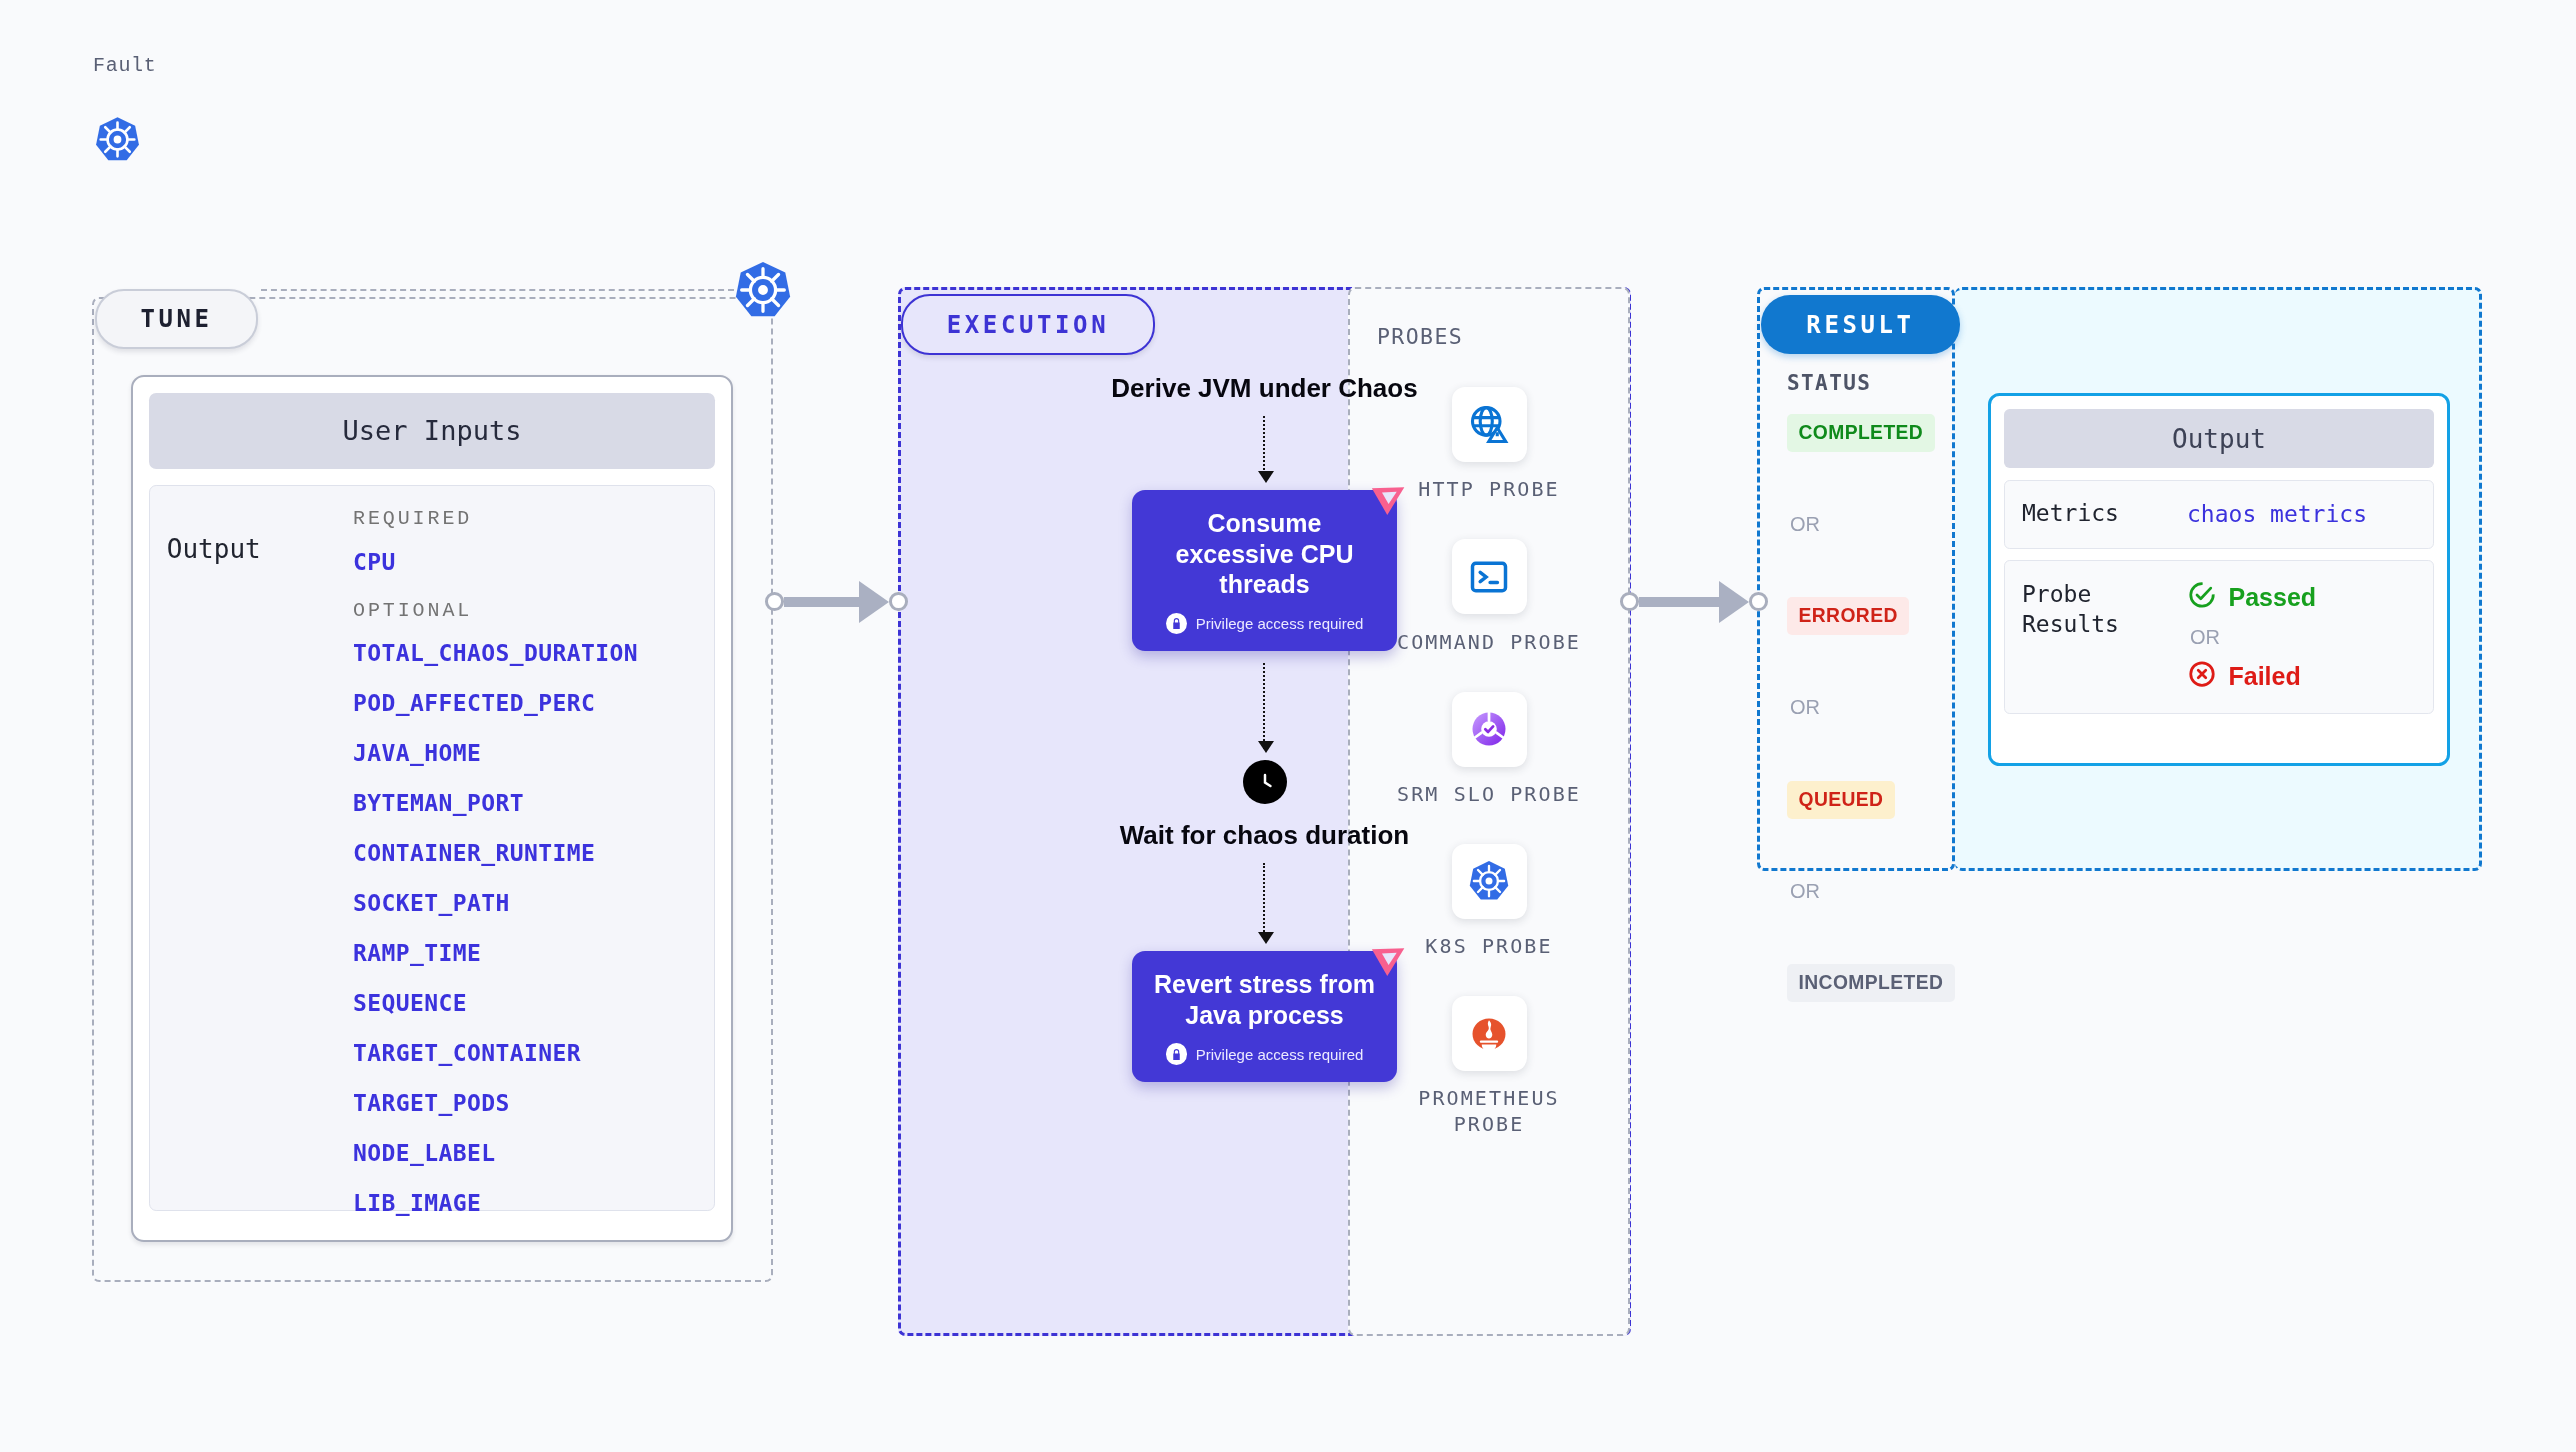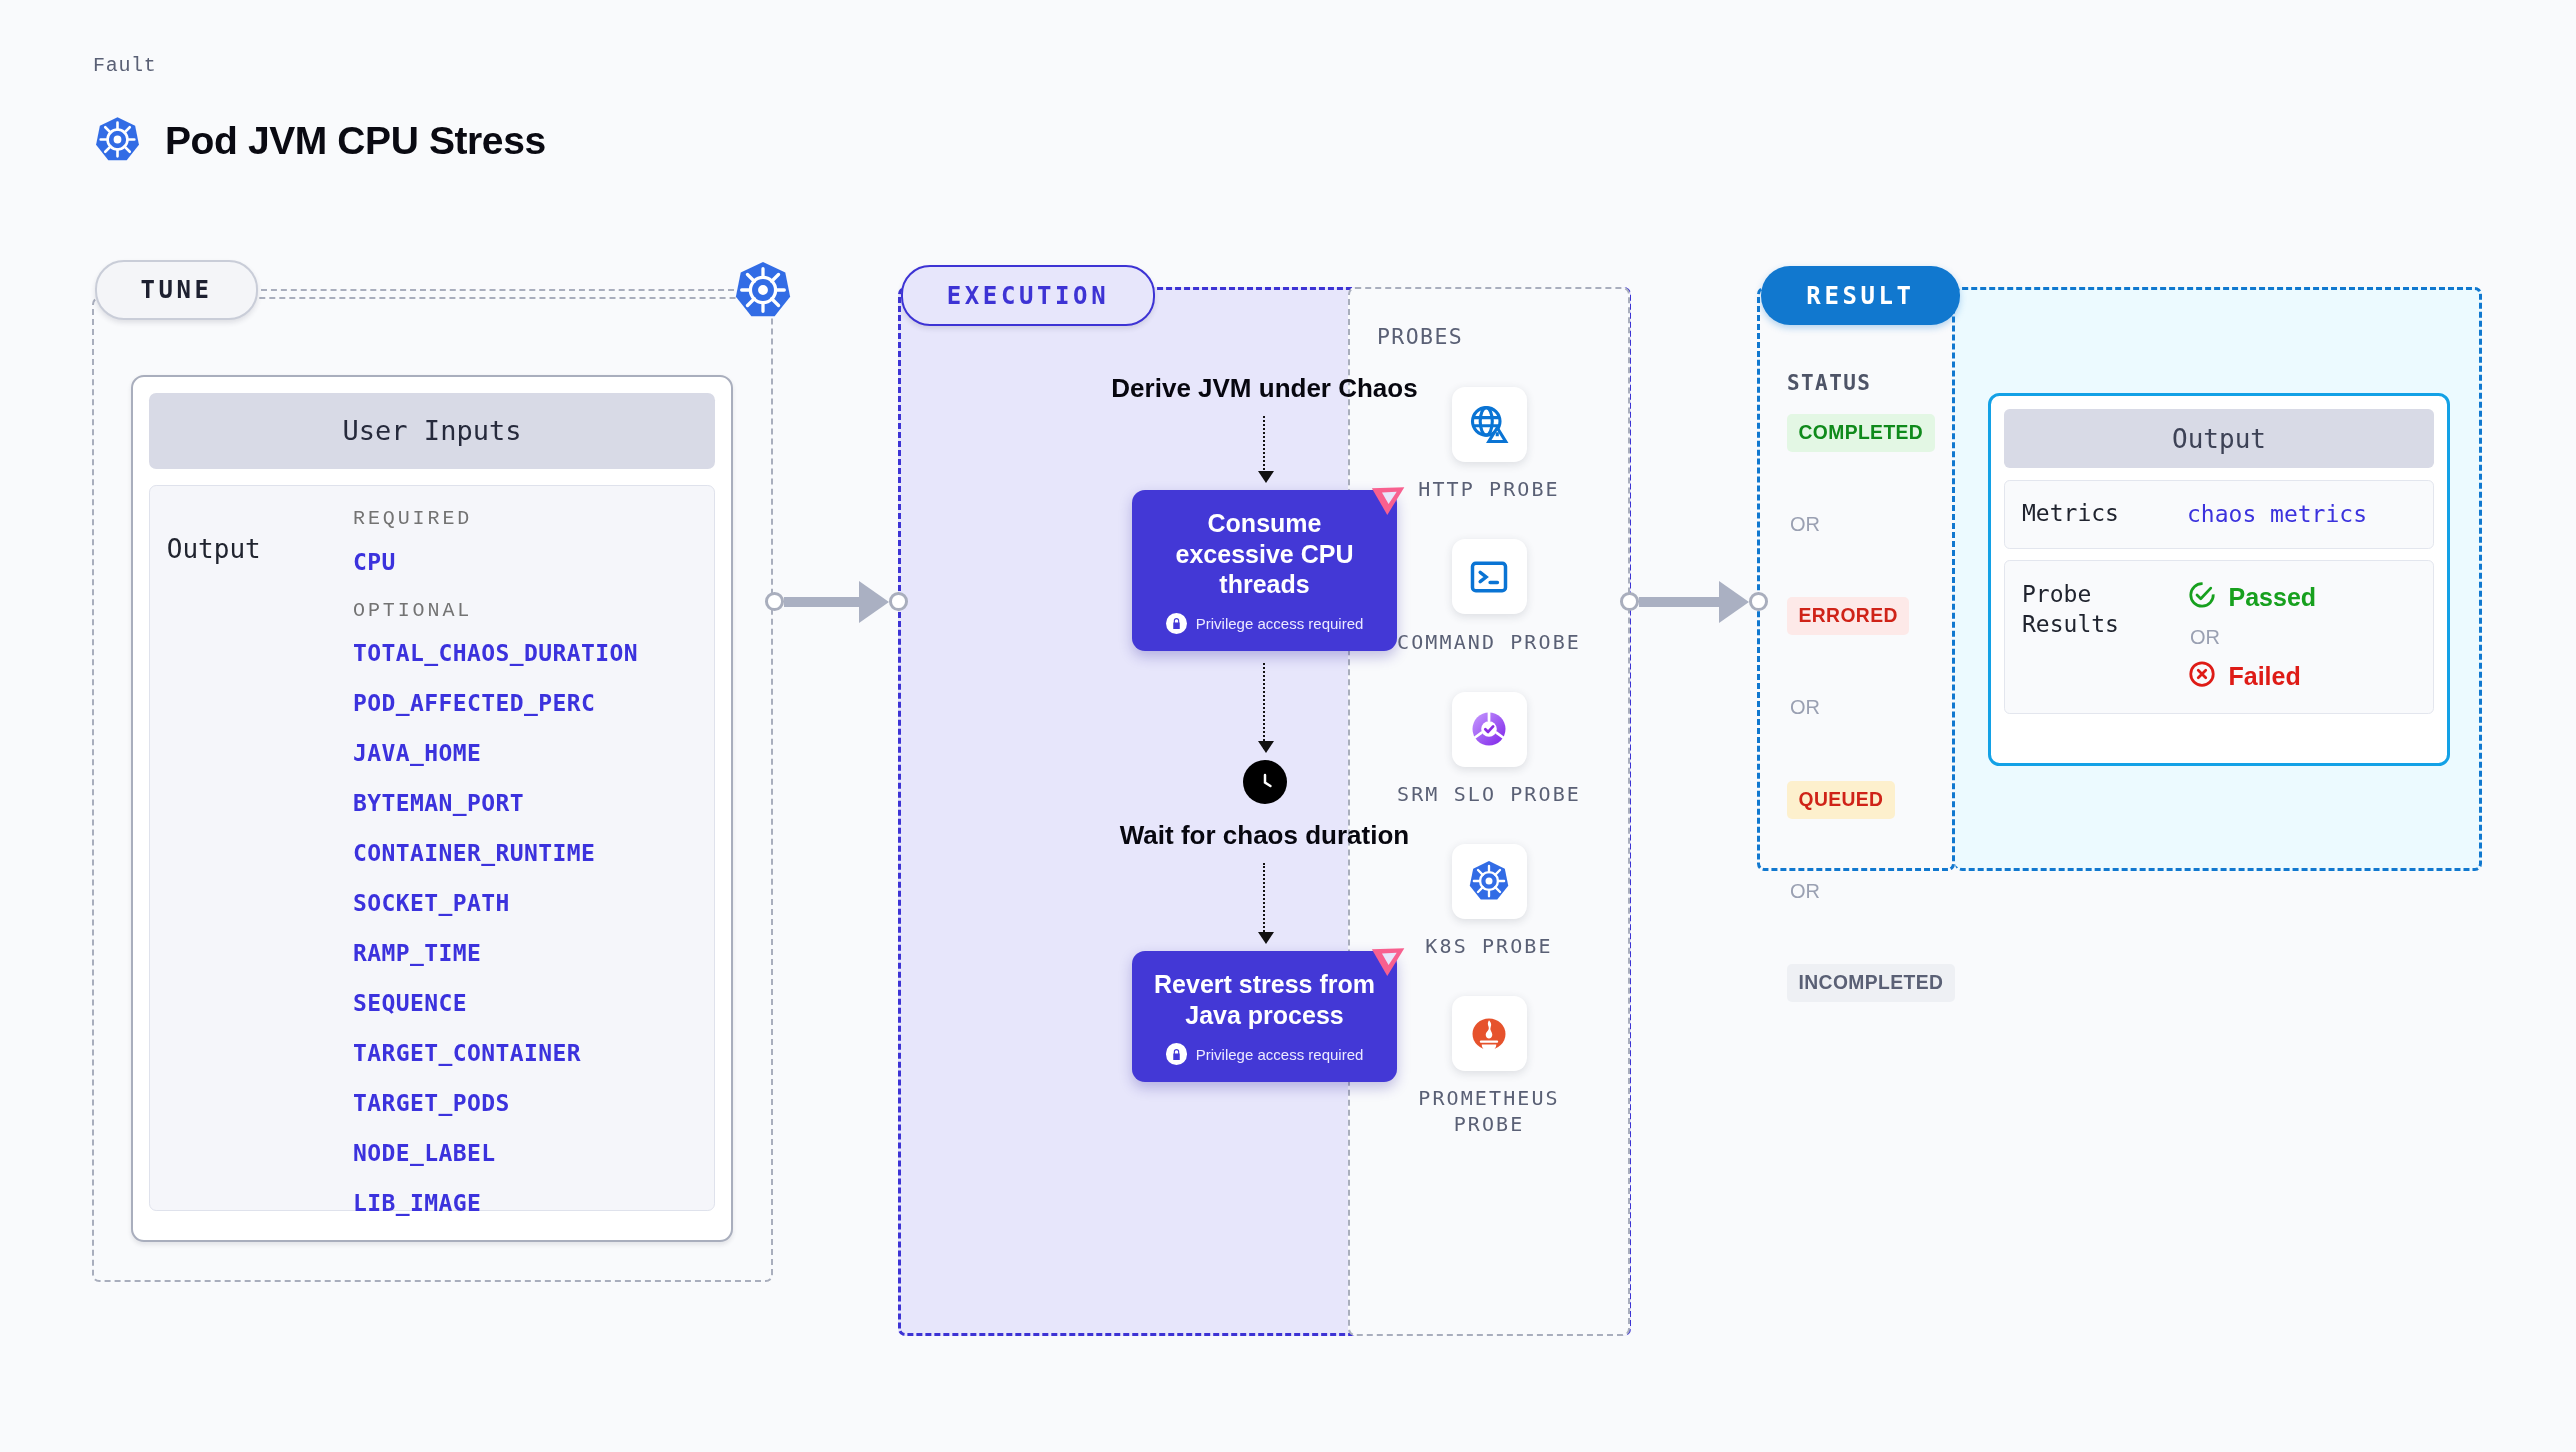--- a/index.html
+++ b/index.html
@@ -30,21 +30,21 @@
     border: 2.1px dashed #a9aebd; background: #f9fafc; border-left-style: dashed; }
   .panel-result { left: 1757px; top: 287px; width: 198px; height: 584px;
     border: 3.6px dashed #1178cf; background: #f9fafc; }
   .panel-output { left: 1955px; top: 287px; width: 527px; height: 584px;
     border: 3.6px dashed #1178cf; background: #ecfaff; border-left: none; }
 
   
   .badge-pill {
     position: absolute; display: flex; align-items: center; justify-content: center;
     border-radius: 29px; font-family: "DejaVu Sans Mono", monospace;
-    font-weight: bold; letter-spacing: 3.6px;
+    font-weight: bold; letter-spacing: 3.6px; margin-top: 29px;
   }
   .badge-tune { left: 95px; top: 260px; width: 163px; height: 60px;
     background: #f4f5f8; border: 2.1px solid #c9cdd8; color: #1d2030; font-size: 24px;
     box-shadow: 0 2.9px 5.7px rgba(40,44,63,.12); }
   .badge-exec { left: 901px; top: 265px; width: 254px; height: 61px;
     background: #e7e6fb; border: 2.9px solid #3d33d4; color: #3d33d4; font-size: 24px;
     box-shadow: 0 2.9px 5.7px rgba(40,44,63,.12); }
   .badge-result { left: 1761px; top: 266px; width: 199px; height: 59px;
     background: #1178cf; border: none; color: #fff; font-size: 24px;
     box-shadow: 0 2.9px 7.2px rgba(17,120,207,.3); }
@@ -158,21 +158,20 @@
       <svg width="49" height="49" viewBox="0 0 64 64">
         <path d="M32 3 L55 14 L60 39 L44 59 L20 59 L4 39 L9 14 Z" fill="#326ce5"></path>
         <g fill="none" stroke="#fff" stroke-width="3.4" stroke-linecap="round">
           <circle cx="32" cy="32" r="13"></circle>
           <circle cx="32" cy="32" r="3.4" fill="#fff"></circle>
           <path d="M32 10 L32 19 M32 45 L32 54 M10 32 L19 32 M45 32 L54 32
                    M16 16 L23 23 M41 41 L48 48 M48 16 L41 23 M23 41 L16 48"></path>
         </g>
       </svg>
     </span>
-    <span class="title-text">Pod JVM CPU Stress</span>
   </div>
 
   <div class="panel panel-tune"></div>
   <div class="panel panel-exec"></div>
   <div class="panel panel-probes"></div>
   <div class="panel panel-result"></div>
   <div class="panel panel-output"></div>
 
   <div class="badge-pill badge-tune">TUNE</div>
   <div class="badge-pill badge-exec">EXECUTION</div>

